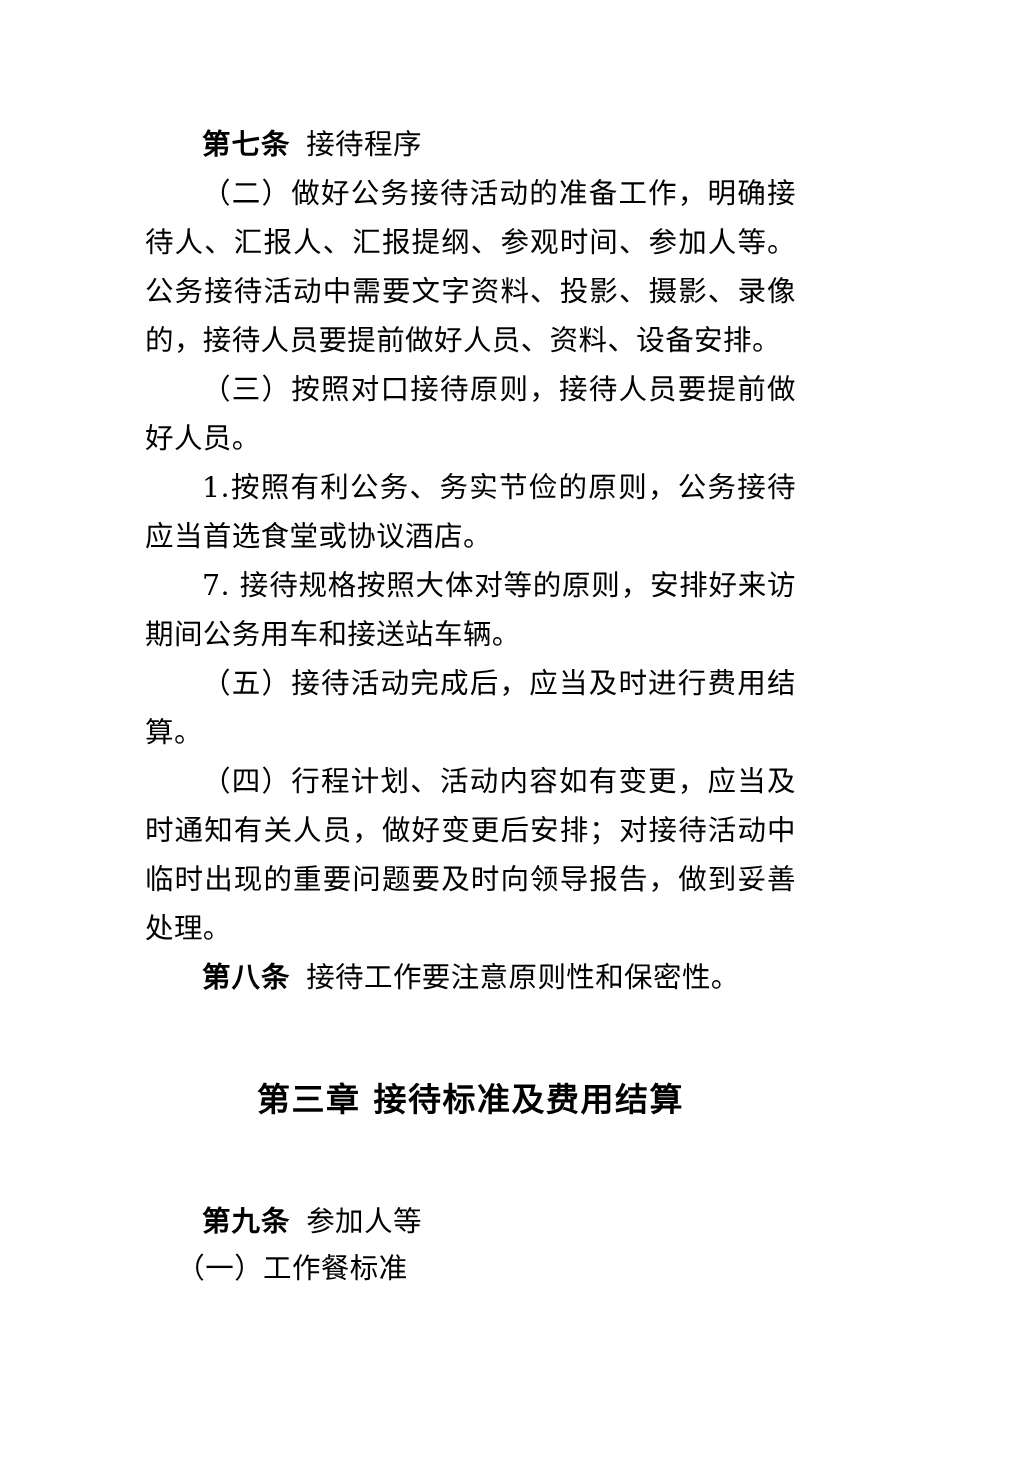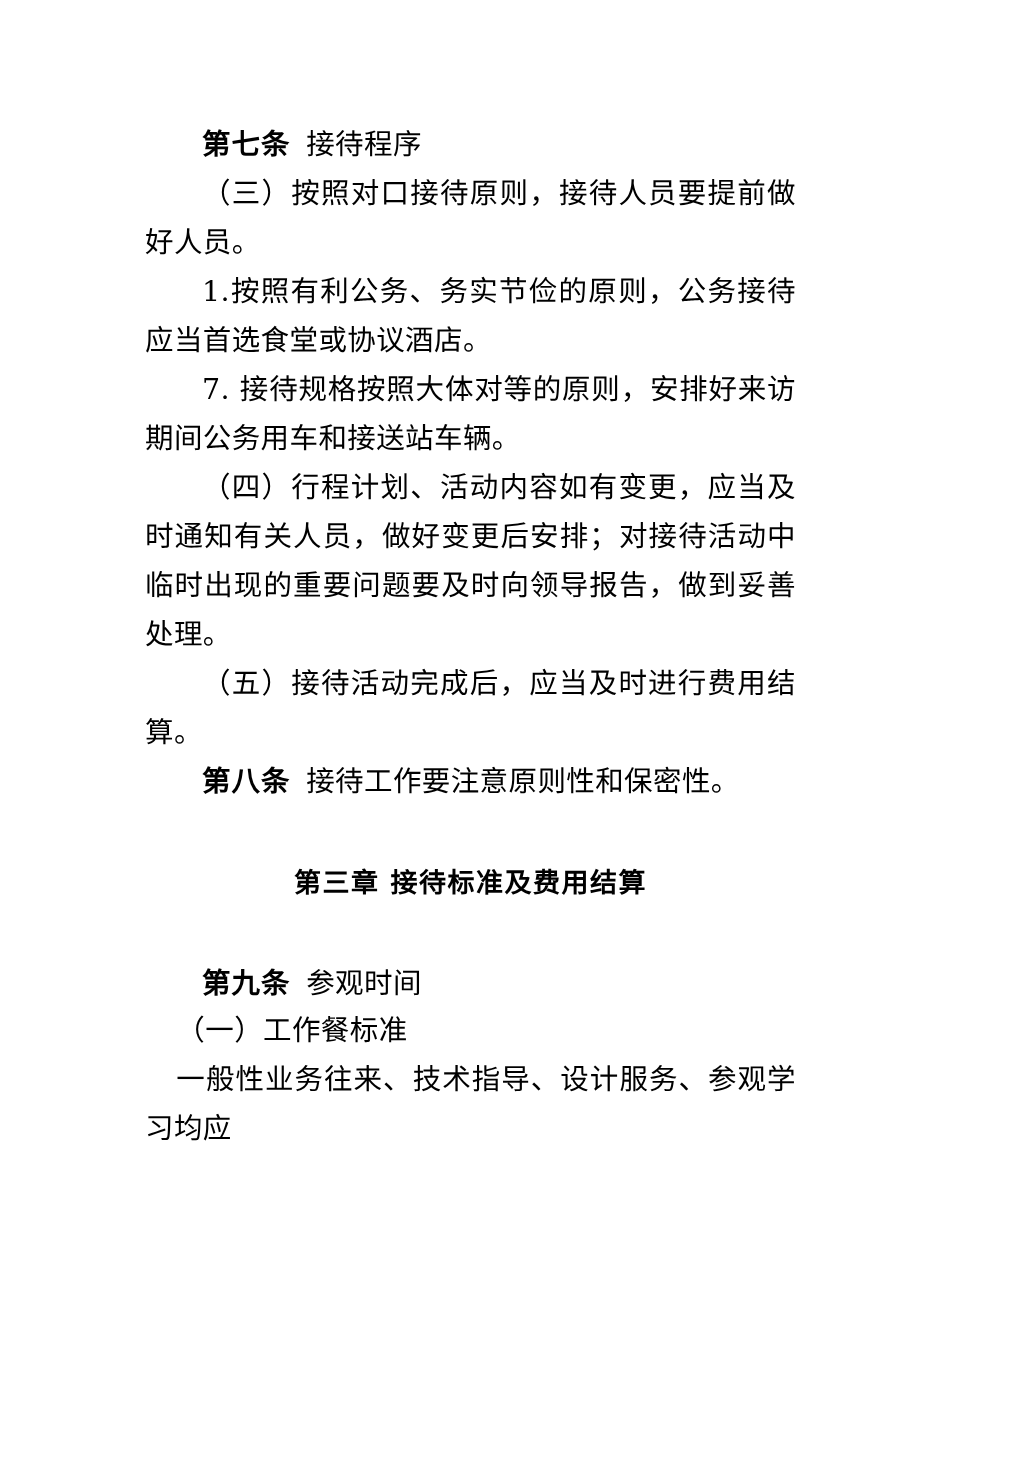--- a/index.html
+++ b/index.html
@@ -45,65 +45,65 @@
   .clause-head .clause-num {
     font-weight: bold;
     letter-spacing: 1px;
   }
   .clause-head .clause-title {
     margin-left: 0.55em;
   }
   .chapter-title {
     text-align: center;
     font-weight: bold;
-    font-size: 27px;
+    font-size: 33px;
     letter-spacing: 1.5px;
-    margin: 0;
+    margin: 16px;
   }
   .gap-chapter-top {
     height: 54px;
   }
   .gap-chapter-bottom {
     height: 52px;
   }
 </style>
 </head>
 <body>
 
 <div class="page">
   <div class="doc-body">
 
     <p class="clause-head">
       <span class="clause-num">第七条</span><span class="clause-title">接待程序</span>
     </p>
 
 
+    <p class="indent-2">（二）做好公务接待活动的准备工作，明确接待人、汇报人、汇报提纲、参观时间、参加人等。公务接待活动中需要文字资料、投影、摄影、录像的，接待人员要提前做好人员、资料、设备安排。</p>
 
     <p class="indent-2">（三）按照对口接待原则，接待人员要提前做好人员。</p>
 
     <p class="indent-2">1.按照有利公务、务实节俭的原则，公务接待应当首选食堂或协议酒店。</p>
 
     <p class="indent-2">7. 接待规格按照大体对等的原则，安排好来访期间公务用车和接送站车辆。</p>
 
+    <p class="indent-2">（五）接待活动完成后，应当及时进行费用结算。</p>
+
     <p class="indent-2">（四）行程计划、活动内容如有变更，应当及时通知有关人员，做好变更后安排；对接待活动中临时出现的重要问题要及时向领导报告，做到妥善处理。</p>
-
-    <p class="indent-2">（五）接待活动完成后，应当及时进行费用结算。</p>
 
     <p class="clause-head">
       <span class="clause-num">第八条</span><span class="clause-title">接待工作要注意原则性和保密性。</span>
     </p>
 
     <div class="gap-chapter-top"></div>
 
     <p class="chapter-title">第三章   接待标准及费用结算</p>
 
     <div class="gap-chapter-bottom"></div>
 
     <p class="clause-head">
-      <span class="clause-num">第九条</span><span class="clause-title">参观时间</span>
+      <span class="clause-num">第九条</span><span class="clause-title">参加人等</span>
     </p>
 
     <p class="indent-1">（一）工作餐标准</p>
 
-    <p class="indent-1">一般性业务往来、技术指导、设计服务、参观学习均应</p>
 
   </div>
 </div>
 
 </body></html>

